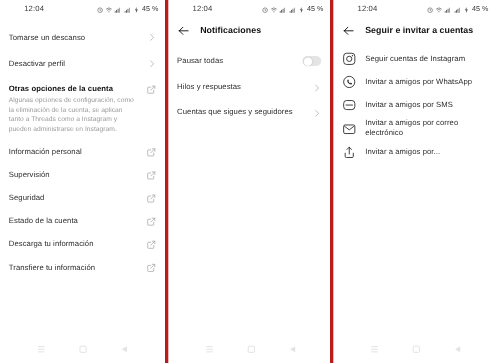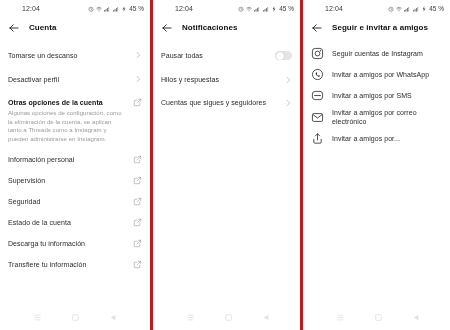--- a/index.html
+++ b/index.html
@@ -178,26 +178,20 @@
           <rect x="5.9" y="4" width="1.6" height="7.2" fill="#555"></rect>
           <rect x="8.6" y="2" width="1.6" height="9.2" fill="#999"></rect>
         </svg>
         <svg class="sb-icon" width="4" height="6" viewBox="0 0 8 12">
           <path d="M4.6 0.5 1.2 6.6h2.3L3.1 11.5 6.8 5.2H4.2z" fill="#555"></path>
         </svg>
         <span class="sb-batt">45 %</span>
       </div>
     </div>
 
-    <div class="appbar">
-      <svg class="back-arrow" viewBox="0 0 24 24">
-        <path d="M20 12H4M4 12l6.5-6.5M4 12l6.5 6.5" fill="none" stroke="#111" stroke-width="1.7" stroke-linecap="round" stroke-linejoin="round"></path>
-      </svg>
-      <div class="appbar-title">Cuenta</div>
-    </div>
 
     <div class="list">
 
       <div class="row" style="min-height:24px;">
         <span class="row-label">Tomarse un descanso</span>
         <svg class="chev row-trail" viewBox="0 0 24 24">
           <path d="M9 4l8 8-8 8" fill="none" stroke="#9a9a9a" stroke-width="1.7" stroke-linecap="round" stroke-linejoin="round"></path>
         </svg>
       </div>
 
@@ -392,21 +386,21 @@
           <path d="M4.6 0.5 1.2 6.6h2.3L3.1 11.5 6.8 5.2H4.2z" fill="#555"></path>
         </svg>
         <span class="sb-batt">45 %</span>
       </div>
     </div>
 
     <div class="appbar">
       <svg class="back-arrow" viewBox="0 0 24 24">
         <path d="M20 12H4M4 12l6.5-6.5M4 12l6.5 6.5" fill="none" stroke="#111" stroke-width="1.7" stroke-linecap="round" stroke-linejoin="round"></path>
       </svg>
-      <div class="appbar-title">Seguir e invitar a amigos</div>
+      <div class="appbar-title">Seguir e invitar a cuentas</div>
     </div>
 
     <div class="list">
 
       <div class="row" style="min-height:21px;">
         <svg class="row-lead" viewBox="0 0 24 24">
           <rect x="2.6" y="2.6" width="18.8" height="18.8" rx="5" fill="none" stroke="#2b2b2b" stroke-width="1.5"></rect>
           <circle cx="12" cy="12" r="4.4" fill="none" stroke="#2b2b2b" stroke-width="1.5"></circle>
           <circle cx="17.4" cy="6.7" r="1.1" fill="#2b2b2b"></circle>
         </svg>

